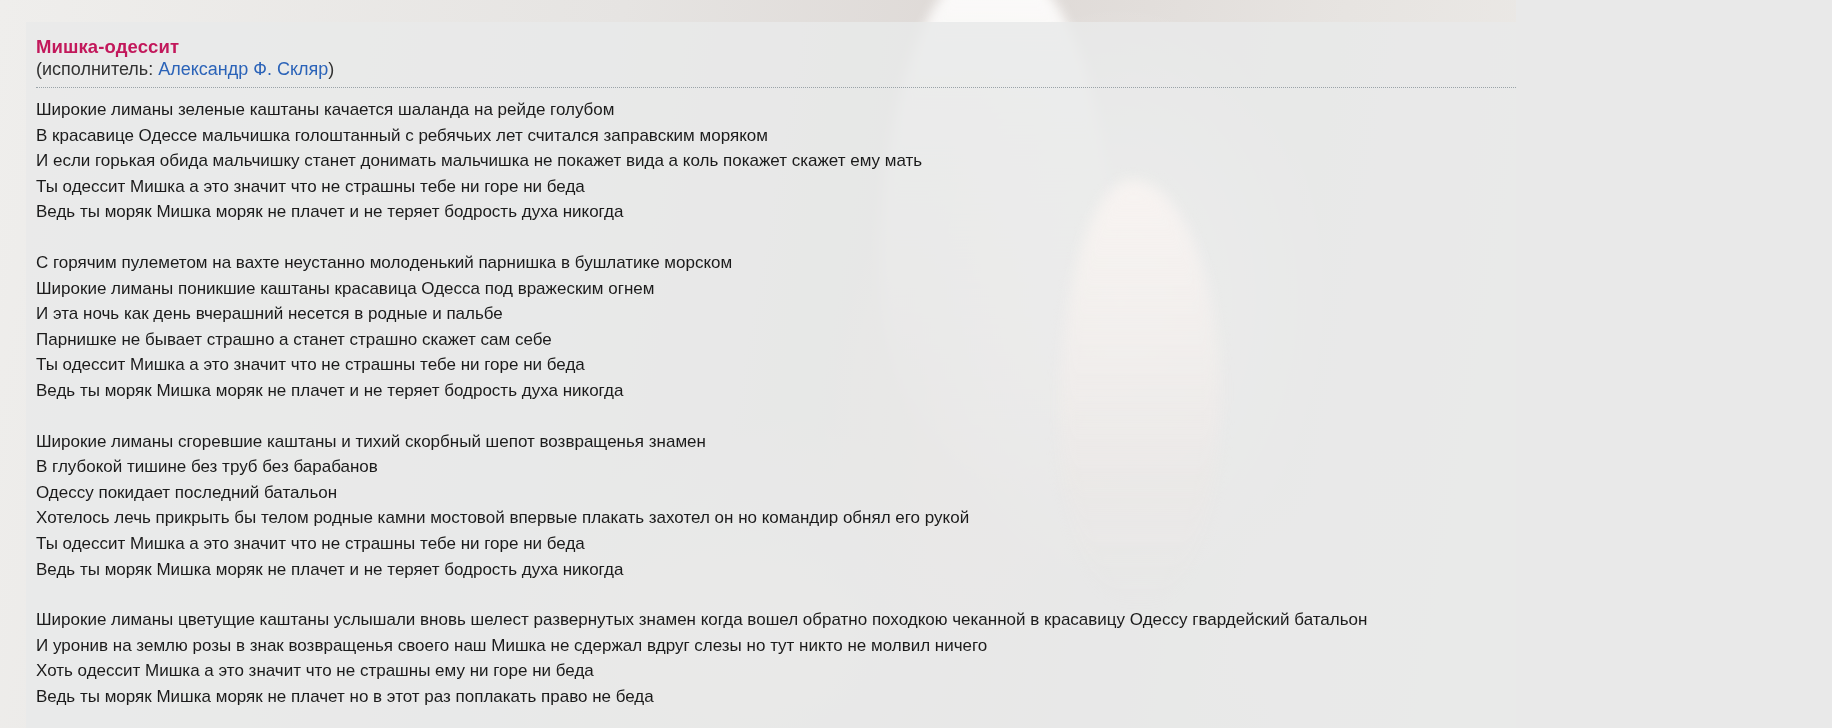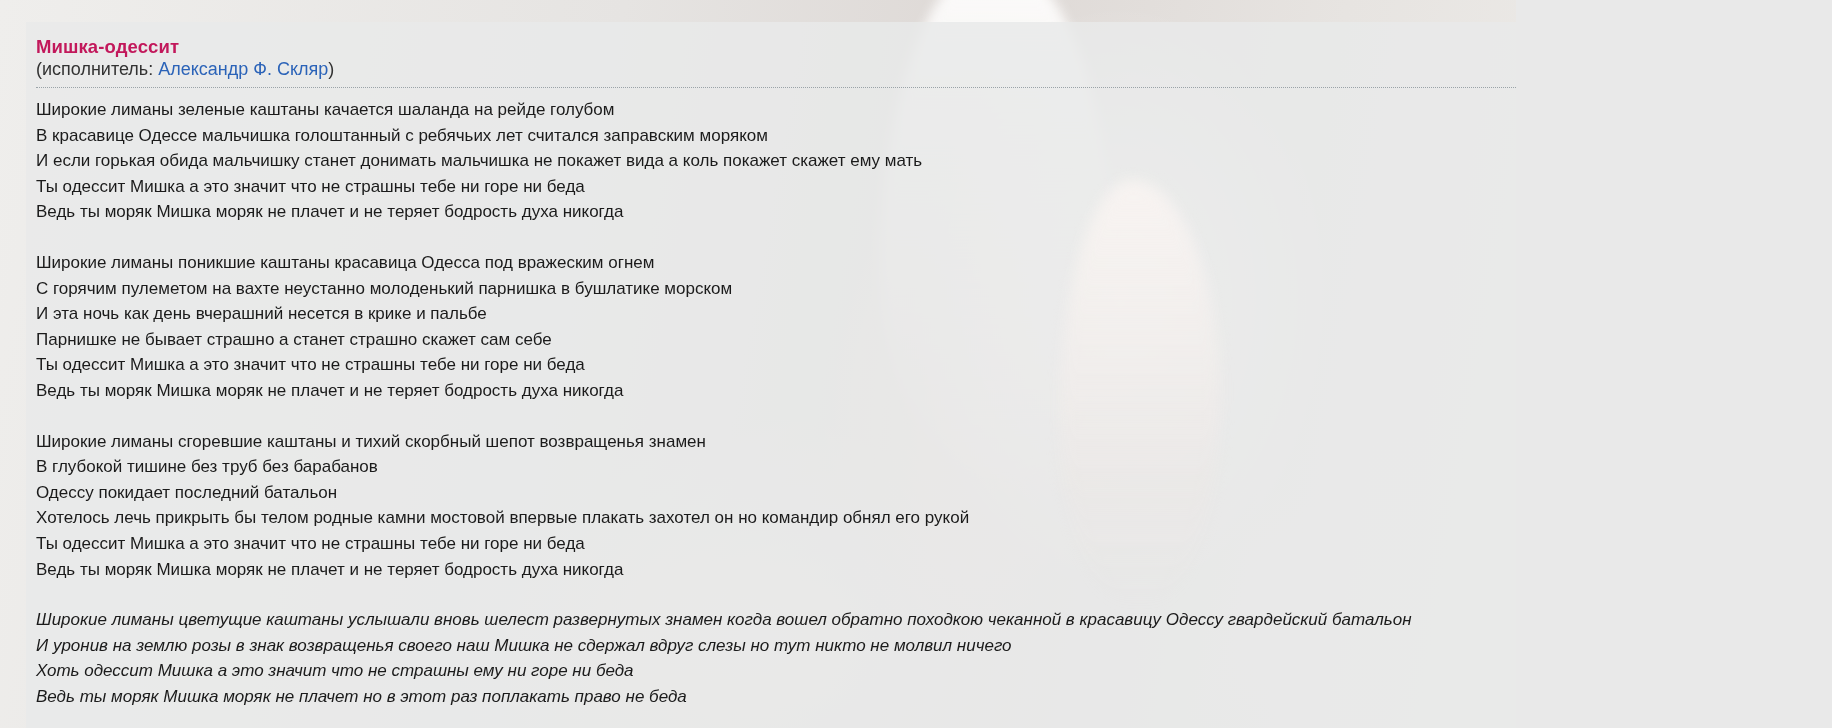--- a/index.html
+++ b/index.html
@@ -85,21 +85,21 @@
   }
 
   .lyrics-body {
     margin: 0 0 0 10px;
     font-size: 17px;
     line-height: 25.6px;
     color: #1b1b1b;
     white-space: nowrap;
   }
   .stanza { margin: 0 0 25px 0; }
-  .stanza:last-child { margin-bottom: 0; font-style: italic; }
+  .stanza:last-child { margin-bottom: 0; }
   .line { display: block; }
 </style>
 </head>
 <body>
 
 <div class="page">
 
   <div class="lyrics-panel">
 
     <h1 class="song-title">Мишка-одессит</h1>
@@ -114,23 +114,23 @@
 
       <p class="stanza">
         <span class="line">Широкие лиманы зеленые каштаны качается шаланда на рейде голубом</span>
         <span class="line">В красавице Одессе мальчишка голоштанный с ребячьих лет считался заправским моряком</span>
         <span class="line">И если горькая обида мальчишку станет донимать мальчишка не покажет вида а коль покажет скажет ему мать</span>
         <span class="line">Ты одессит Мишка а это значит что не страшны тебе ни горе ни беда</span>
         <span class="line">Ведь ты моряк Мишка моряк не плачет и не теряет бодрость духа никогда</span>
       </p>
 
       <p class="stanza">
+        <span class="line">С горячим пулеметом на вахте неустанно молоденький парнишка в бушлатике морском</span>
         <span class="line">Широкие лиманы поникшие каштаны красавица Одесса под вражеским огнем</span>
-        <span class="line">С горячим пулеметом на вахте неустанно молоденький парнишка в бушлатике морском</span>
-        <span class="line">И эта ночь как день вчерашний несется в крике и пальбе</span>
+        <span class="line">И эта ночь как день вчерашний несется в родные и пальбе</span>
         <span class="line">Парнишке не бывает страшно а станет страшно скажет сам себе</span>
         <span class="line">Ты одессит Мишка а это значит что не страшны тебе ни горе ни беда</span>
         <span class="line">Ведь ты моряк Мишка моряк не плачет и не теряет бодрость духа никогда</span>
       </p>
 
       <p class="stanza">
         <span class="line">Широкие лиманы сгоревшие каштаны и тихий скорбный шепот возвращенья знамен</span>
         <span class="line">В глубокой тишине без труб без барабанов</span>
         <span class="line">Одессу покидает последний батальон</span>
         <span class="line">Хотелось лечь прикрыть бы телом родные камни мостовой впервые плакать захотел он но командир обнял его рукой</span>

